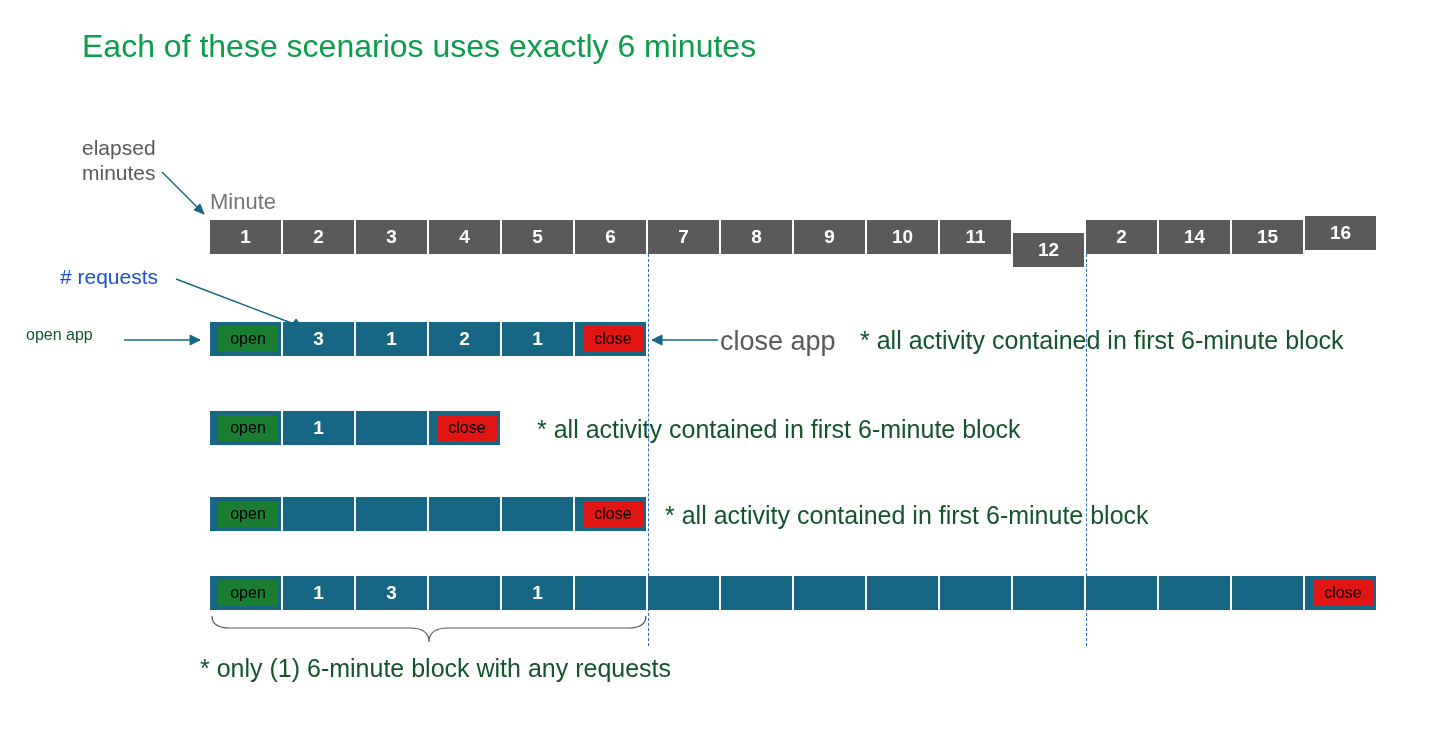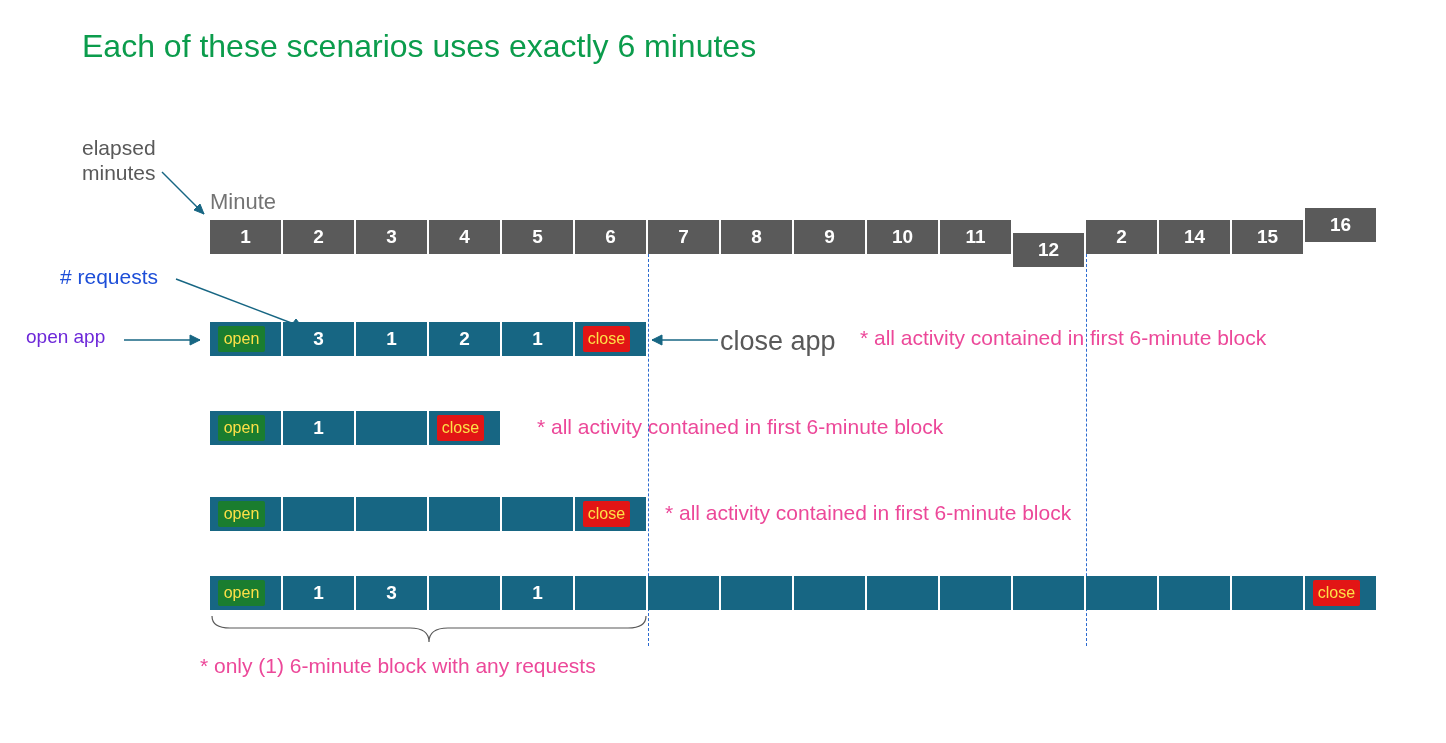--- a/index.html
+++ b/index.html
@@ -38,31 +38,31 @@
     position: absolute;
     top: 265px;
     left: 60px;
     color: #1d4ed8;
     font-size: 21px;
   }
   .label-open-app {
     position: absolute;
     top: 326px;
     left: 26px;
-    color: #6d28d9;
-    font-size: 19px;
+    color: #14532d;
+    font-size: 16px;
   }
   .label-close-app {
     position: absolute;
     top: 326px;
     left: 720px;
     color: #595959;
     font-size: 27px;
   }
-  .note { color: #ec4899; font-size: 21px; position: absolute; }
+  .note { color: #14532d; font-size: 25px; position: absolute; }
   .note1 { top: 326px; left: 860px; }
   .note2 { top: 415px; left: 537px; }
   .note3 { top: 501px; left: 665px; }
   .note4 { top: 654px; left: 200px; }
 
   
   .cell {
     position: absolute;
     height: 34px;
     line-height: 34px;
@@ -71,23 +71,23 @@
     font-weight: 700;
     font-size: 19px;
   }
   .hcell { background: #5a5a5a; width: 71px; }
   .tcell { background: #176683; width: 71px; }
   .badge {
     position: absolute;
     height: 26px;
     line-height: 26px;
     text-align: center;
-    color: #fde047;
+    color: #000000;
     font-size: 16px;
-    width: 47px;
+    width: 60px;
     border-radius: 2px;
   }
   .badge-open { background: #1a7d2f; }
   .badge-close { background: #e21515; }
 
   
   .vline {
     position: absolute;
     top: 254px;
     width: 0;
@@ -163,21 +163,21 @@
     <div class="cell hcell" style="left: 575px; top: 220px;">6</div>
     <div class="cell hcell" style="left: 648px; top: 220px;">7</div>
     <div class="cell hcell" style="left: 721px; top: 220px;">8</div>
     <div class="cell hcell" style="left: 794px; top: 220px;">9</div>
     <div class="cell hcell" style="left: 867px; top: 220px;">10</div>
     <div class="cell hcell" style="left: 940px; top: 220px;">11</div>
     <div class="cell hcell" style="left: 1013px; top: 233px;">12</div>
     <div class="cell hcell" style="left: 1086px; top: 220px;">2</div>
     <div class="cell hcell" style="left: 1159px; top: 220px;">14</div>
     <div class="cell hcell" style="left: 1232px; top: 220px;">15</div>
-    <div class="cell hcell" style="left: 1305px; top: 208px;">16</div>
+    <div class="cell hcell" style="left: 1305px; top: 216px;">16</div>
     <div class="cell tcell" style="left: 210px; top: 322px;"></div>
     <div class="badge badge-open" style="left: 218px; top: 326px;">open</div>
     <div class="cell tcell" style="left: 283px; top: 322px;">3</div>
     <div class="cell tcell" style="left: 356px; top: 322px;">1</div>
     <div class="cell tcell" style="left: 429px; top: 322px;">2</div>
     <div class="cell tcell" style="left: 502px; top: 322px;">1</div>
     <div class="cell tcell" style="left: 575px; top: 322px;"></div>
     <div class="badge badge-close" style="left: 583px; top: 326px;">close</div>
     <div class="cell tcell" style="left: 210px; top: 411px;"></div>
     <div class="badge badge-open" style="left: 218px; top: 415px;">open</div>

